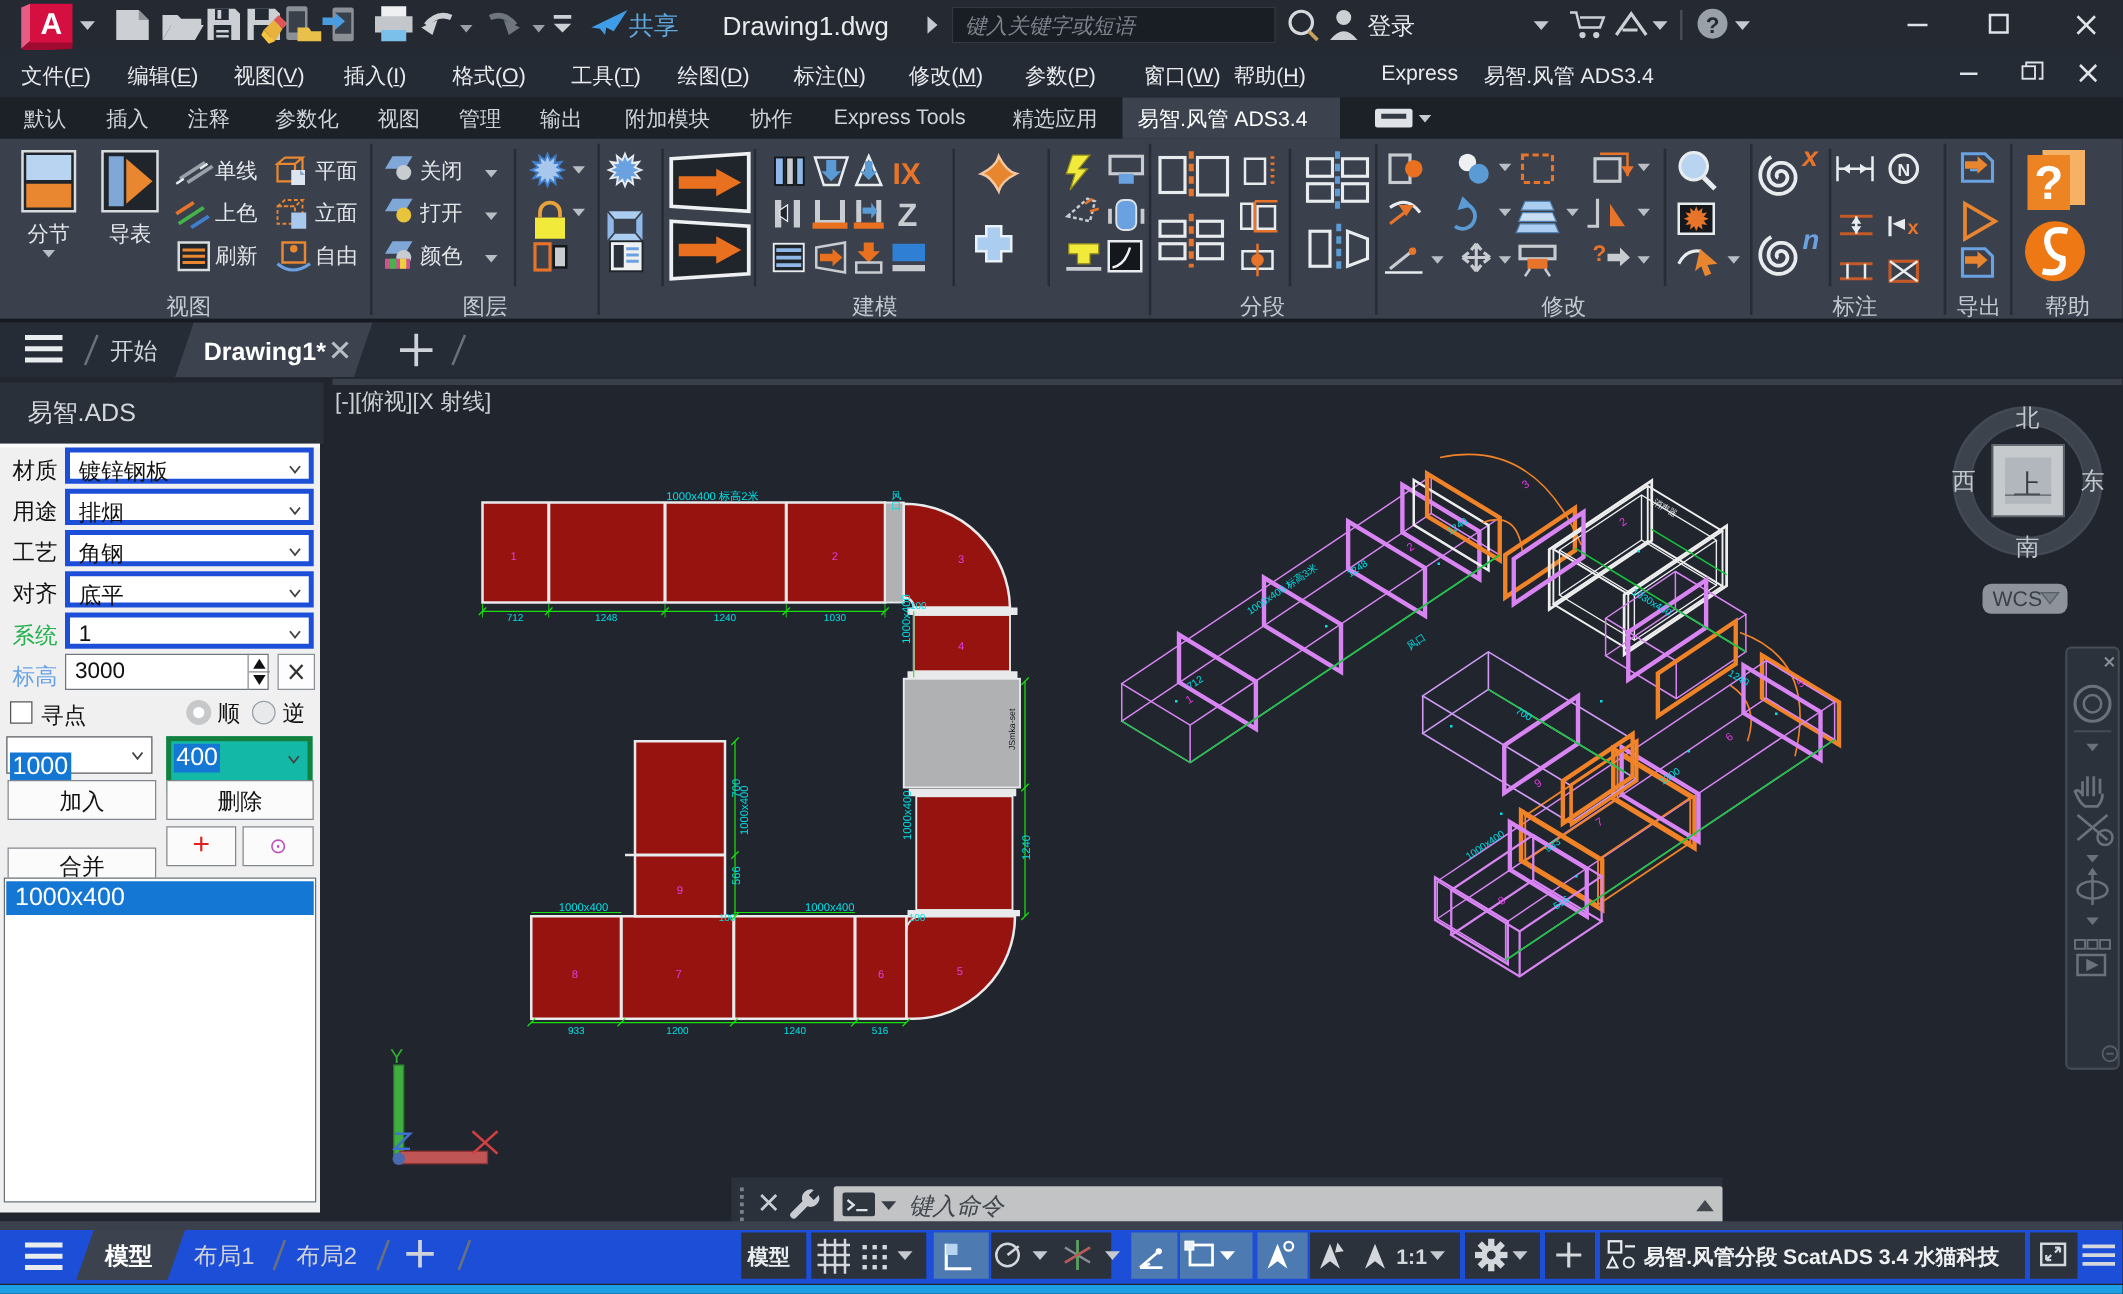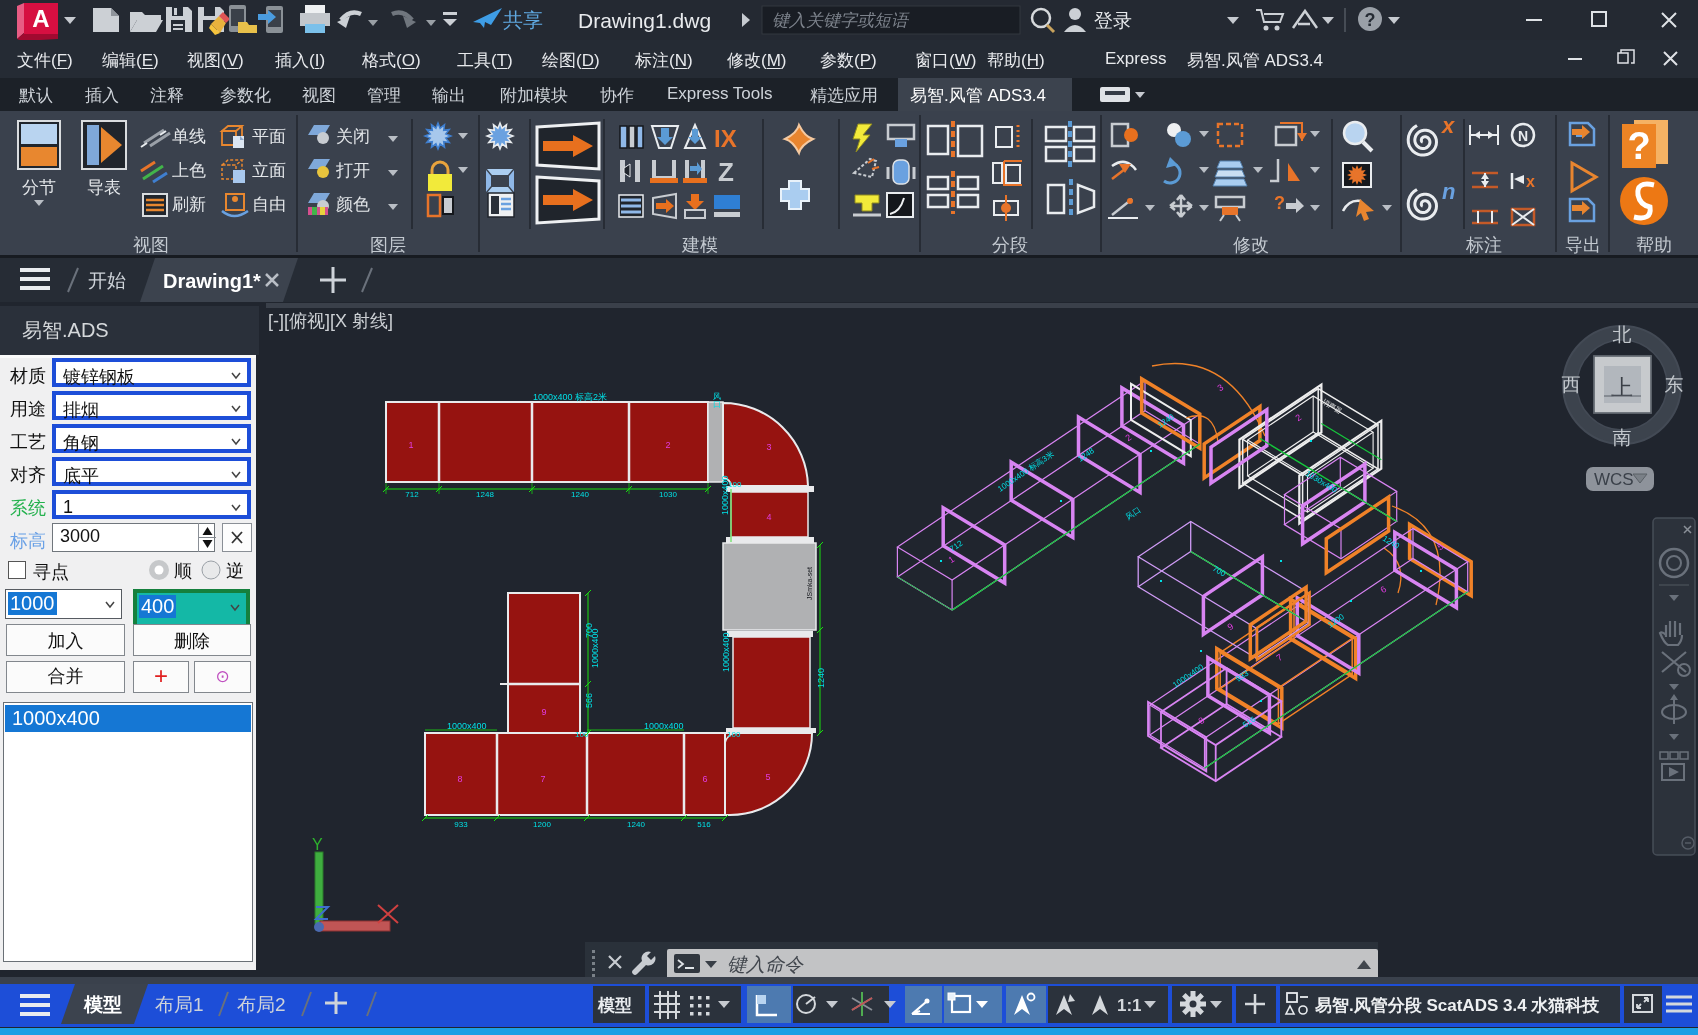--- a/index.html
+++ b/index.html
@@ -678,34 +678,34 @@
           <div class="abs" style="top:203px;left:8px;width:18px;height:18px;background:#fff;border:1px solid #555"></div>
           <span class="plabel" style="top:202px;left:33px">寻点</span>
           <svg class="abs" style="top:201px;left:148px" width="104" height="24">
             <circle cx="11" cy="11" r="10" fill="#c6c8ca"></circle>
             <circle cx="11" cy="11" r="4.5" fill="#fff"></circle>
             <text x="26" y="18" font-size="18" fill="#111">顺</text>
             <circle cx="63" cy="11" r="9" fill="#e8e9ea" stroke="#9aa0a6"></circle>
             <text x="78" y="18" font-size="18" fill="#111">逆</text>
           </svg>
           <div class="abs" style="top:231px;left:5px;width:117px;height:30px;background:#fff;border:1px solid #565b61;font-size:20px">
-            <span style="position:absolute;left:2px;top:2px;background:#1577d4;color:#fff;padding:0 2px">1000</span>
+            <span style="position:absolute;left:2px;top:12px;background:#1577d4;color:#fff;padding:0 2px">1000</span>
             <svg class="chev" style="top:10px" viewBox="0 0 10 10" width="11" height="11">
               <path d="M1,2 L5,7 L9,2" stroke="#444" stroke-width="1.5" fill="none"></path>
             </svg>
           </div>
           <div class="abs" style="top:231px;left:133px;width:117px;height:46px;background:#14b8a6;border:4px solid #15803d;font-size:20px">
             <span style="position:absolute;left:2px;top:2px;background:#1577d4;color:#fff;padding:0 2px">400</span>
             <svg class="chev" style="top:10px" viewBox="0 0 10 10" width="11" height="11">
               <path d="M1,2 L5,7 L9,2" stroke="#444" stroke-width="1.5" fill="none"></path>
             </svg>
           </div>
           <div class="pbtn" style="top:266px;left:6px;width:119px;padding-top:4px">加入</div>
           <div class="pbtn" style="top:266px;left:133px;width:118px;padding-top:4px">删除</div>
-          <div class="pbtn" style="top:303px;left:6px;width:119px;padding-top:2px">合并</div>
+          <div class="pbtn" style="top:320px;left:6px;width:119px;padding-top:2px">合并</div>
           <div class="pbtn" style="top:303px;left:133px;width:56px;color:#e02020;font-size:24px;padding-top:0px">+</div>
           <div class="pbtn" style="top:303px;left:194px;width:57px;color:#c050c0;font-size:17px;padding-top:4px">⊙</div>
           <div class="abs" style="top:344px;left:3px;width:250px;height:260px;background:#fff;border:1px solid #6a7076">
             <div style="position:absolute;top:2px;left:1px;right:1px;height:27px;background:#1577d4;color:#fff;font-size:20px;padding:2px 0 0 7px">1000x400</div>
           </div>
         </div>
       </div>
       <div id="cmdwin">
         <svg class="abs" style="top:0;left:0" width="793" height="43">
           <g fill="#7a8188">

